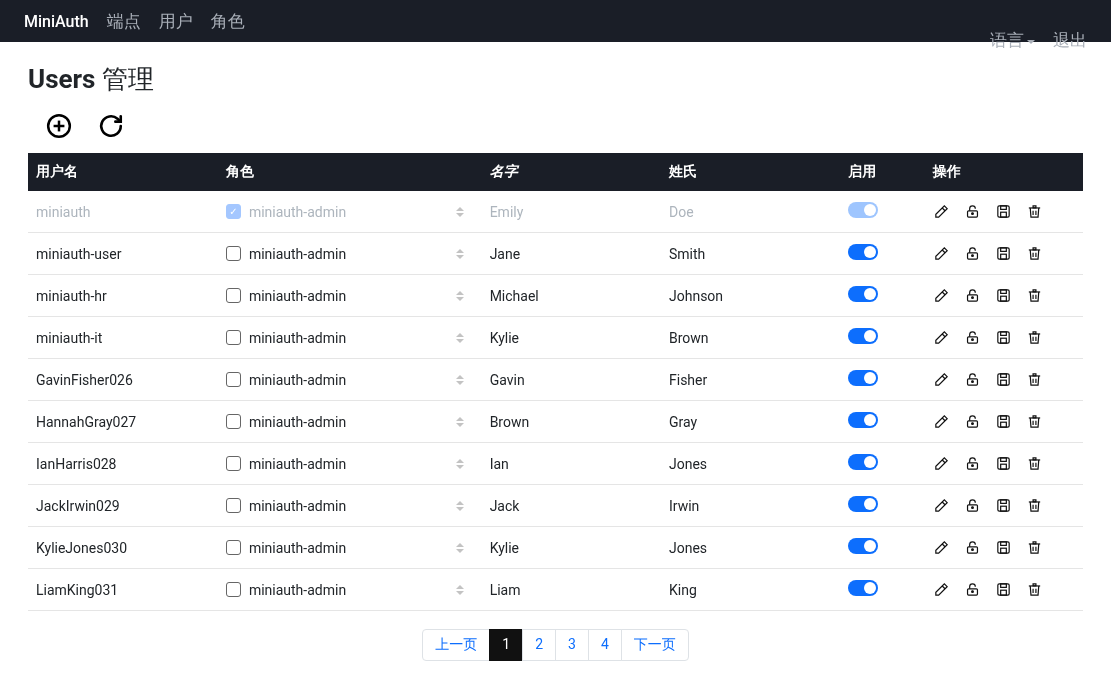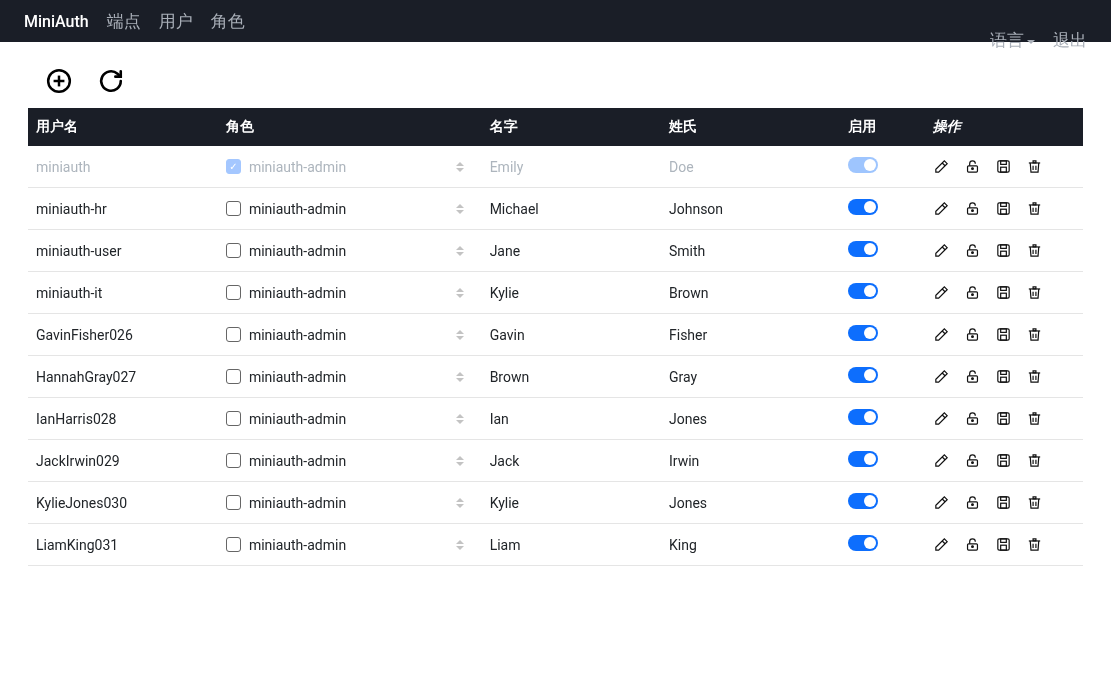--- a/index.html
+++ b/index.html
@@ -21,24 +21,24 @@
     .tool-btn svg { width: 26px; height: 26px; }
     
     table { width: 100%; border-collapse: collapse; }
     thead tr { background: #1a1e27; color: #fff; }
     thead th { text-align: left; padding: 10px 8px; font-weight: 700; font-size: 14px; }
     tbody td { padding: 11px 8px; border-bottom: 1px solid #e5e5e5; vertical-align: middle; }
     tbody tr.disabled-row td { color: #adb5bd; }
     
     .col-username { width: 18%; }
     .col-role { width: 25%; }
-    .col-first { width: 17%; }
+    .col-first { width: 17%; font-style: italic; }
     .col-last { width: 17%; }
     .col-enable { width: 8%; }
-    .col-actions { width: 15%; font-style: italic; }
+    .col-actions { width: 15%; }
     
     .role-cell { display: flex; align-items: center; gap: 8px; }
     .checkbox { width: 15px; height: 15px; border: 1.5px solid #666; border-radius: 3px; display: inline-flex; align-items: center; justify-content: center; background: #fff; }
     .checkbox.checked { background: #5a9bff; border-color: #5a9bff; }
     .checkbox.checked::after { content: '✓'; color: #fff; font-size: 10px; line-height: 1; }
     .checkbox.disabled { opacity: 0.55; }
     .role-cell.disabled .role-label { color: #adb5bd; }
     
     .role-end { margin-left: auto; padding-right: 10px; display:flex; flex-direction:column; gap:2px; opacity:.5;}
     .sort-ar { width:0;height:0;border-left:4px solid transparent;border-right:4px solid transparent;}
@@ -70,20 +70,21 @@
     <span class="navbar-link">用户</span>
     <span class="navbar-link">角色</span>
   </div>
   <div class="navbar-right">
     <span class="navbar-link"><span>语言</span><span class="caret"></span></span>
     <span class="navbar-link">退出</span>
   </div>
 </div>
 
 <div class="container">
+  <h1 class="page-title"><span>Users</span> <span class="light">管理</span></h1>
 
   <div class="toolbar">
     <span class="tool-btn">
       <svg viewBox="0 0 24 24">
           <circle cx="12" cy="12" r="10" fill="none" stroke="#000" stroke-width="2.3"></circle>
           <line x1="12" y1="7" x2="12" y2="17" stroke="#000" stroke-width="2.3"></line>
           <line x1="7" y1="12" x2="17" y2="12" stroke="#000" stroke-width="2.3"></line>
         </svg>
     </span>
     <span class="tool-btn">
@@ -149,82 +150,82 @@
                   <path d="M10 4h4v3h-4z"></path>
                   <path d="M6 7l1 13h10l1-13"></path>
                   <line x1="10" y1="11" x2="10" y2="17"></line>
                   <line x1="14" y1="11" x2="14" y2="17"></line>
                 </svg>
               </span>
             </div>
           </td>
         </tr>
         <tr>
+          <td>miniauth-user</td>
+          <td>
+            <div class="role-cell ">
+              <span class="checkbox  "></span>
+              <span class="role-label">miniauth-admin</span>
+              <span class="role-end">
+                <span class="sort-ar sort-up"></span>
+                <span class="sort-ar sort-dn"></span>
+              </span>
+            </div>
+          </td>
+          <td>Jane</td>
+          <td>Smith</td>
+          <td><span class="toggle on "><span class="knob"></span></span></td>
+          <td>
+            <div class="actions">
+              <span class="action-ic">
+                <svg viewBox="0 0 24 24">
+                  <path d="M4 20h4L20 8l-4-4L4 16v4z"></path>
+                  <path d="M13 7l4 4"></path>
+                </svg>
+              </span>
+              <span class="action-ic">
+                <svg viewBox="0 0 24 24">
+                  <rect x="5" y="11" width="14" height="9" rx="1.5"></rect>
+                  <path d="M8 11V8a4 4 0 0 1 8 0"></path>
+                  <circle cx="12" cy="15" r="1.2" fill="#111"></circle>
+                </svg>
+              </span>
+              <span class="action-ic">
+                <svg viewBox="0 0 24 24">
+                  <rect x="4" y="4" width="16" height="16" rx="2"></rect>
+                  <rect x="8" y="4" width="8" height="5"></rect>
+                  <rect x="8" y="13" width="8" height="7"></rect>
+                </svg>
+              </span>
+              <span class="action-ic">
+                <svg viewBox="0 0 24 24">
+                  <path d="M4 7h16"></path>
+                  <path d="M10 4h4v3h-4z"></path>
+                  <path d="M6 7l1 13h10l1-13"></path>
+                  <line x1="10" y1="11" x2="10" y2="17"></line>
+                  <line x1="14" y1="11" x2="14" y2="17"></line>
+                </svg>
+              </span>
+            </div>
+          </td>
+        </tr>
+        <tr>
           <td>miniauth-hr</td>
           <td>
             <div class="role-cell ">
               <span class="checkbox  "></span>
               <span class="role-label">miniauth-admin</span>
               <span class="role-end">
                 <span class="sort-ar sort-up"></span>
                 <span class="sort-ar sort-dn"></span>
               </span>
             </div>
           </td>
           <td>Michael</td>
           <td>Johnson</td>
-          <td><span class="toggle on "><span class="knob"></span></span></td>
-          <td>
-            <div class="actions">
-              <span class="action-ic">
-                <svg viewBox="0 0 24 24">
-                  <path d="M4 20h4L20 8l-4-4L4 16v4z"></path>
-                  <path d="M13 7l4 4"></path>
-                </svg>
-              </span>
-              <span class="action-ic">
-                <svg viewBox="0 0 24 24">
-                  <rect x="5" y="11" width="14" height="9" rx="1.5"></rect>
-                  <path d="M8 11V8a4 4 0 0 1 8 0"></path>
-                  <circle cx="12" cy="15" r="1.2" fill="#111"></circle>
-                </svg>
-              </span>
-              <span class="action-ic">
-                <svg viewBox="0 0 24 24">
-                  <rect x="4" y="4" width="16" height="16" rx="2"></rect>
-                  <rect x="8" y="4" width="8" height="5"></rect>
-                  <rect x="8" y="13" width="8" height="7"></rect>
-                </svg>
-              </span>
-              <span class="action-ic">
-                <svg viewBox="0 0 24 24">
-                  <path d="M4 7h16"></path>
-                  <path d="M10 4h4v3h-4z"></path>
-                  <path d="M6 7l1 13h10l1-13"></path>
-                  <line x1="10" y1="11" x2="10" y2="17"></line>
-                  <line x1="14" y1="11" x2="14" y2="17"></line>
-                </svg>
-              </span>
-            </div>
-          </td>
-        </tr>
-        <tr>
-          <td>miniauth-user</td>
-          <td>
-            <div class="role-cell ">
-              <span class="checkbox  "></span>
-              <span class="role-label">miniauth-admin</span>
-              <span class="role-end">
-                <span class="sort-ar sort-up"></span>
-                <span class="sort-ar sort-dn"></span>
-              </span>
-            </div>
-          </td>
-          <td>Jane</td>
-          <td>Smith</td>
           <td><span class="toggle on "><span class="knob"></span></span></td>
           <td>
             <div class="actions">
               <span class="action-ic">
                 <svg viewBox="0 0 24 24">
                   <path d="M4 20h4L20 8l-4-4L4 16v4z"></path>
                   <path d="M13 7l4 4"></path>
                 </svg>
               </span>
               <span class="action-ic">
@@ -592,13 +593,21 @@
                   <line x1="10" y1="11" x2="10" y2="17"></line>
                   <line x1="14" y1="11" x2="14" y2="17"></line>
                 </svg>
               </span>
             </div>
           </td>
         </tr>
       </tbody>
   </table>
 
+  <div class="pagination" id="pagination">
+      <span class="page-item">上一页</span>
+      <span class="page-item active">1</span>
+      <span class="page-item">2</span>
+      <span class="page-item">3</span>
+      <span class="page-item">4</span>
+      <span class="page-item">下一页</span>
+    </div>
 </div>
 
 </body></html>

